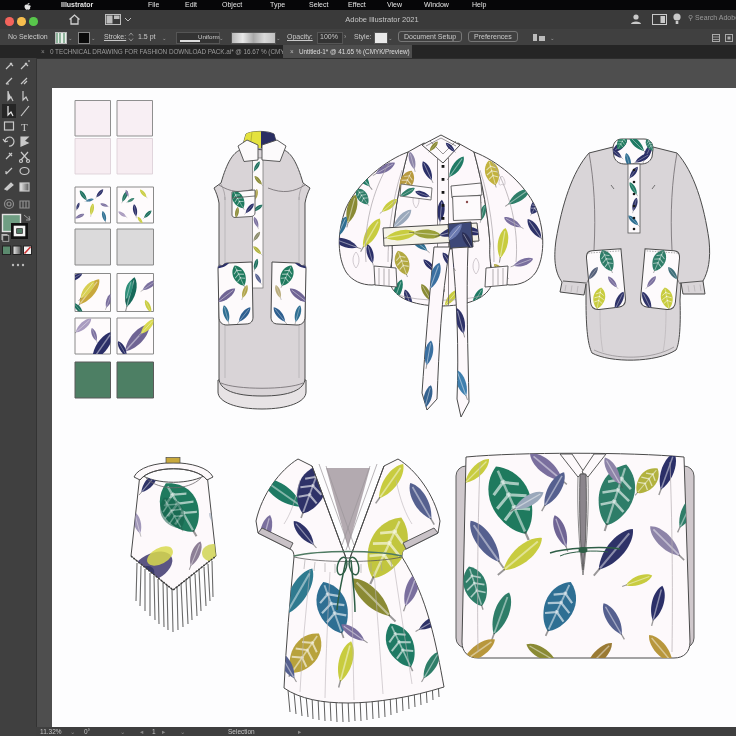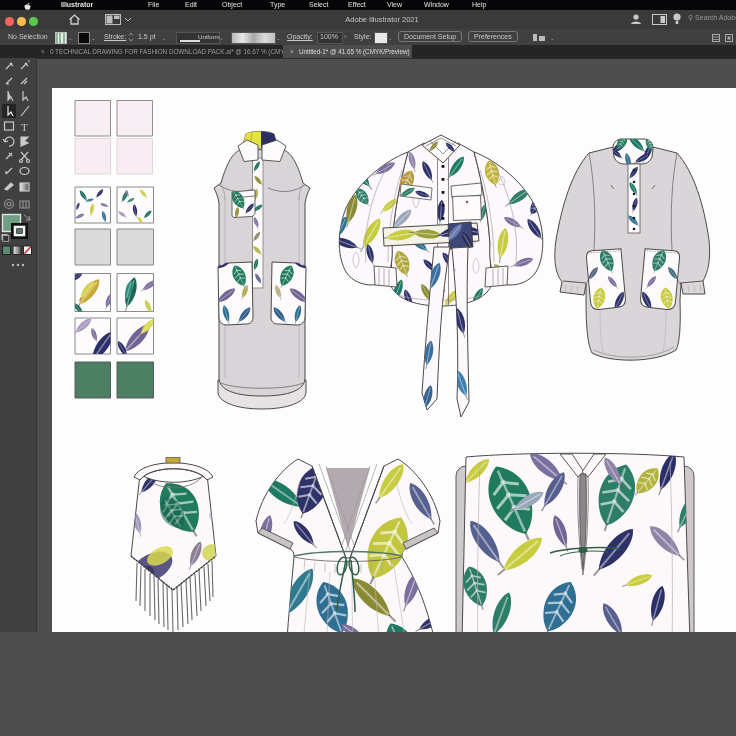--- a/index.html
+++ b/index.html
@@ -1,16 +1,16 @@
 <!DOCTYPE html>
 <html><head>
 <meta charset="utf-8">
 <style>
   html,body{margin:0;padding:0;background:#4e4e4e;}
-  #app{position:relative;width:736px;height:632px;overflow:hidden;font-family:"Liberation Sans",sans-serif;background:#4e4e4e;}
+  #app{position:relative;width:736px;height:736px;overflow:hidden;font-family:"Liberation Sans",sans-serif;background:#4e4e4e;}
   .abs{position:absolute;}
   
   #menubar{left:0;top:0;width:736px;height:10px;background:#060608;color:#e3e3e3;font-size:7px;}
   #menubar span{position:absolute;top:1px;white-space:nowrap;}
   
   #titlebar{left:0;top:10px;width:736px;height:19px;background:#3a3a3a;}
   .tl{position:absolute;top:7px;width:8.5px;height:8.5px;border-radius:50%;}
   #titlebar .ttl{position:absolute;top:5px;left:0;width:736px;text-align:center;color:#c6c6c6;font-size:7.5px;}
   
   #ctrlbar{left:0;top:29px;width:736px;height:16px;background:#404040;border-bottom:1px solid #2a2a2a;color:#c9c9c9;font-size:7px;}

